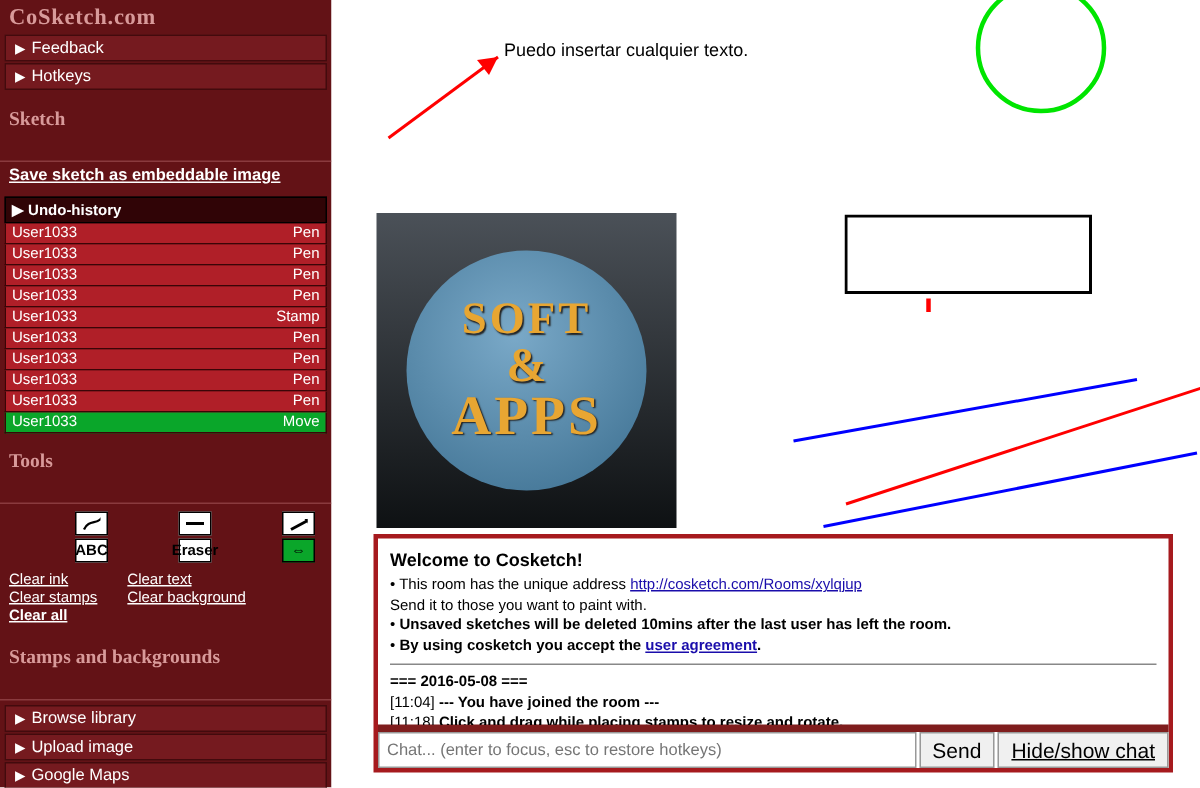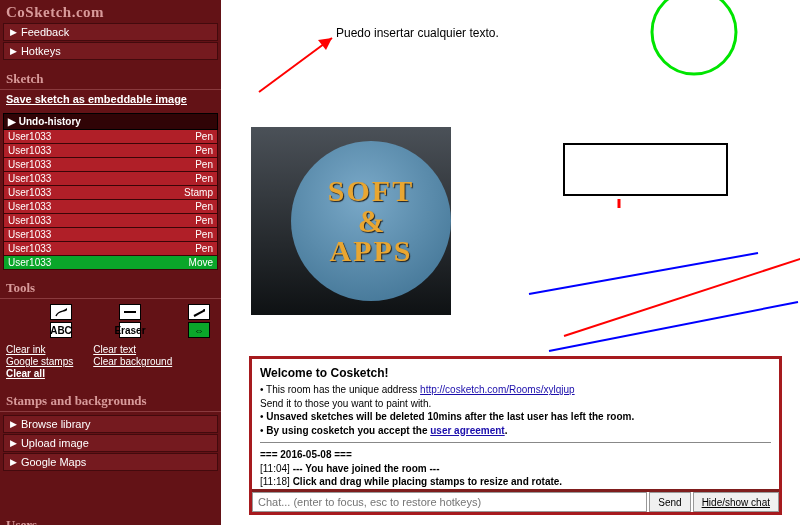--- a/index.html
+++ b/index.html
@@ -1,21 +1,21 @@
 <!DOCTYPE html>
 <html><head>
 <meta charset="utf-8">
 <style>
   * { box-sizing: border-box; margin: 0; padding: 0; }
   body { font-family: Verdana, Arial, sans-serif; font-size: 11px; width: 800px; height: 525px; overflow: hidden; position: relative; background: #fff; }
   .sidebar { position: absolute; left: 0; top: 0; width: 221px; height: 525px; background: #631216; color: #fff; }
   .app-title { font-size: 15px; font-weight: bold; color: #d89a9a; padding: 4px 6px 1px; letter-spacing: 0.5px; font-family: Georgia, serif; }
   .menu-item { background: #751a1f; border: 1px solid #430a0d; margin: 1px 3px; padding: 2px 6px; font-size: 11px; display: flex; align-items: center; gap: 4px; }
   .menu-item .tri { font-size: 9px; }
-  .section-hdr { font-size: 13px; font-weight: bold; color: #d89a9a; padding: 10px 6px 2px; border-bottom: 1px solid #8a3a3e; margin-bottom: 3px; font-family: Georgia, serif; }
+  .section-hdr { font-size: 13px; font-weight: bold; color: #d89a9a; padding: 10px 6px 20px; border-bottom: 1px solid #8a3a3e; margin-bottom: 3px; font-family: Georgia, serif; }
   .link { color: #fff; text-decoration: underline; cursor: pointer; }
   .save-link { display: block; padding: 0 6px 6px; font-size: 11px; font-weight: bold; }
   .undo-hdr { background: #300406; border: 1px solid #000; margin: 2px 3px 0; padding: 2px 4px; font-size: 10px; font-weight: bold; display: flex; align-items: center; gap: 3px; }
   .undo-list { margin: 0 3px; }
   .undo-row { background: #b01f28; border: 1px solid #3a0507; border-top: 0; padding: 1px 4px; font-size: 10px; display: flex; }
   .undo-row.sel { background: #0aa62a; }
   .undo-row .usr { flex: 1; }
   .tool-rows { padding: 2px 6px; display: flex; flex-direction: column; gap: 2px; }
   .tool-row { display: flex; gap: 3px; }
   .tool-btn { background: #fff; color: #000; border: 1px solid #000; padding: 1px 4px; font-size: 10px; display: inline-flex; align-items: center; justify-content: center; min-width: 22px; height: 16px; font-weight: bold; margin-left: 44px; }
@@ -28,23 +28,23 @@
   .users-hdr .cn { font-size: 9px; text-decoration: underline; color: #fff; margin-top: 41px; }
   .user-row { background: #300406; border: 1px solid #000; margin: 2px 3px; padding: 2px 6px; font-size: 11px; font-weight: bold; }
   .canvas { position: absolute; left: 221px; top: 0; right: 0; height: 525px; background: #fff; }
   .canvas-text { position: absolute; left: 104px; top: 26px; font-size: 12px; color: #000; margin-left: 11px; }
   .chat { position: absolute; left: 249px; top: 356px; width: 533px; height: 159px; border: 3px solid #a61a1e; background: #fff; display: flex; flex-direction: column; }
   .chat-body { flex: 1; overflow: auto; padding: 6px 8px; font-size: 10px; color: #000; line-height: 1.35; }
   .chat-body b { font-weight: bold; }
   .chat-body .wlc { font-size: 12px; font-weight: bold; margin-bottom: 2px; }
   .chat-body a { color: #1a0dab; text-decoration: underline; }
   .chat-body hr { border: 0; border-top: 1px solid #888; margin: 5px 0; }
-  .chat-foot { display: flex; border-top: 3px solid #7f1d1d; }
+  .chat-foot { display: flex; border-top: 5px solid #7f1d1d; }
   .chat-input { flex: 1; border: 1px solid #999; padding: 3px 5px; font-size: 11px; color: #999; }
-  .chat-btn { border: 1px solid #999; background: #f0f0f0; padding: 3px 8px; font-size: 10px; margin-left: 2px; }
+  .chat-btn { border: 1px solid #999; background: #f0f0f0; padding: 3px 8px; font-size: 14px; margin-left: 2px; }
   svg.abs { position: absolute; pointer-events: none; }
   .tool-line { width:20px; height:2px; background:#000; }
   .tool-rect { width:16px; height:10px; border:2px solid #000; }
   .tool-circ { width:12px; height:12px; border:2px solid #000; border-radius:50%; }
 </style>
 </head>
 <body>
 
 <div class="sidebar">
   <div class="app-title">CoSketch.com</div>
@@ -141,21 +141,21 @@
             <line x1="2" y1="6" x2="14" y2="6" stroke="#000" stroke-width="2"></line>
             <line x1="14" y1="2" x2="14" y2="10" stroke="#000" stroke-width="2"></line>
             <polygon points="2,6 6,3 6,9" fill="#000"></polygon>
           </svg>
         </span>
     </div>
   </div>
   <div class="tool-links">
     <div>
       <a class="link">Clear ink</a>
-      <a class="link">Google stamps</a>
+      <a class="link">Clear stamps</a>
       <a class="link ca">Clear all</a>
     </div>
     <div>
       <a class="link">Clear text</a>
       <a class="link">Clear background</a>
     </div>
   </div>
 
   <div class="section-hdr">Stamps and backgrounds</div>
   <div class="menu-item">
@@ -202,25 +202,25 @@
       <line x1="3" y1="45" x2="232" y2="4" stroke="#0000ff" stroke-width="2"></line>
     </svg>
   <svg class="abs" style="left:325px;top:298px" width="260" height="60">
       <line x1="3" y1="53" x2="252" y2="4" stroke="#0000ff" stroke-width="2"></line>
     </svg>
 
   <svg class="abs" style="left:340px;top:254px" width="250" height="90">
       <line x1="3" y1="82" x2="242" y2="4" stroke="#ff0000" stroke-width="2"></line>
     </svg>
 
-  <div style="position:absolute;left:30px;top:127px;width:200px;height:188px;background:linear-gradient(#4b5158,#0e1113);display:flex;align-items:center;justify-content:flex-end">
+  <div style="position:absolute;left:30px;top:142px;width:200px;height:210px;background:linear-gradient(#4b5158,#0e1113);display:flex;align-items:center;justify-content:center">
     <div style="width:160px;height:160px;border-radius:50%;background:radial-gradient(circle at 45% 35%,#7aa9c8,#3a6d8e);display:flex;flex-direction:column;align-items:center;justify-content:center;font-family:Georgia,serif;font-weight:bold;color:#e8a632;text-shadow:1px 1px 1px #222">
       <div style="font-size:30px;letter-spacing:2px;text-transform:uppercase">Soft</div>
       <div style="font-size:32px;line-height:26px">&amp;</div>
-      <div style="font-size:30px;letter-spacing:2px;text-transform:uppercase">Apps</div>
+      <div style="font-size:37px;letter-spacing:2px;text-transform:uppercase">Apps</div>
     </div>
   </div>
 </div>
 
 <div class="chat">
   <div class="chat-body">
     <div class="wlc">Welcome to Cosketch!</div>
     <div>• <span>This room has the unique address </span><a>http://cosketch.com/Rooms/xylqjup</a></div>
     <div>Send it to those you want to paint with.</div>
     <div>• <b>Unsaved sketches will be deleted 10mins after the last user has left the room.</b></div>

